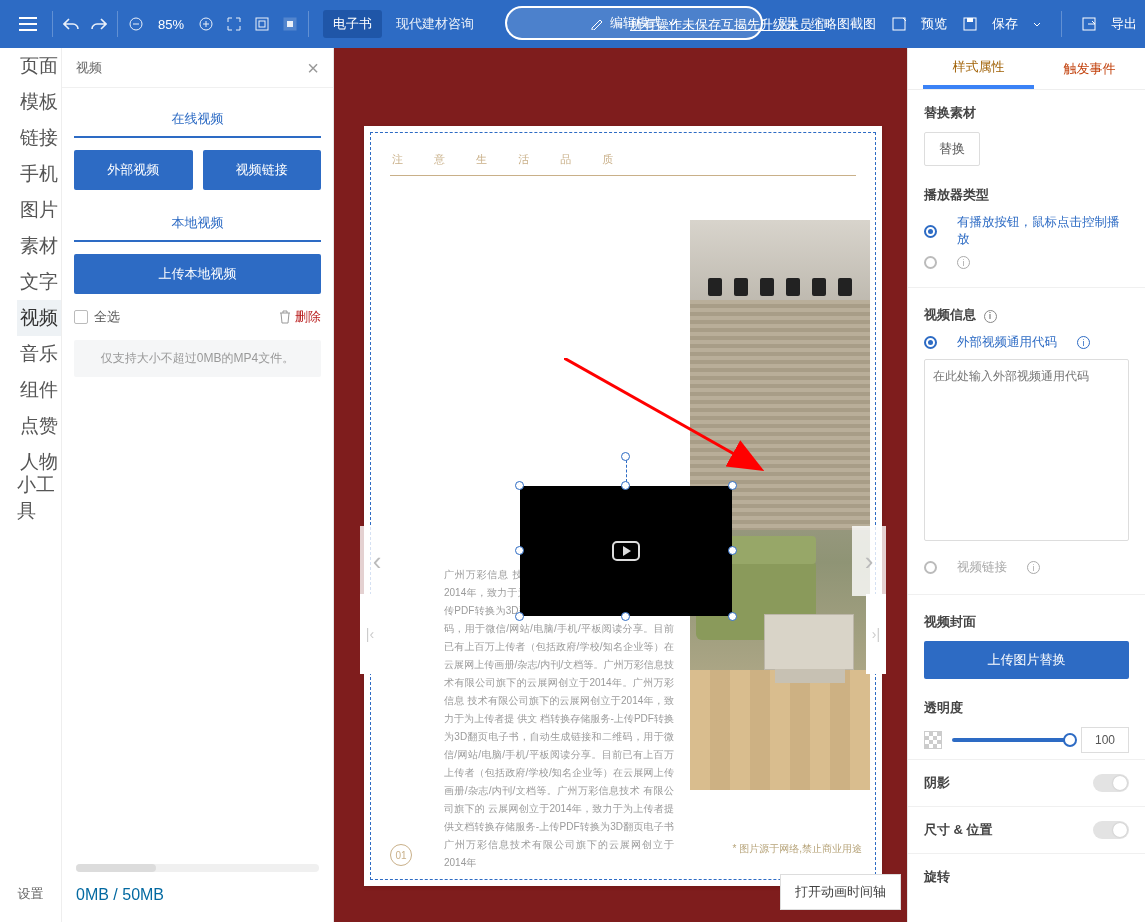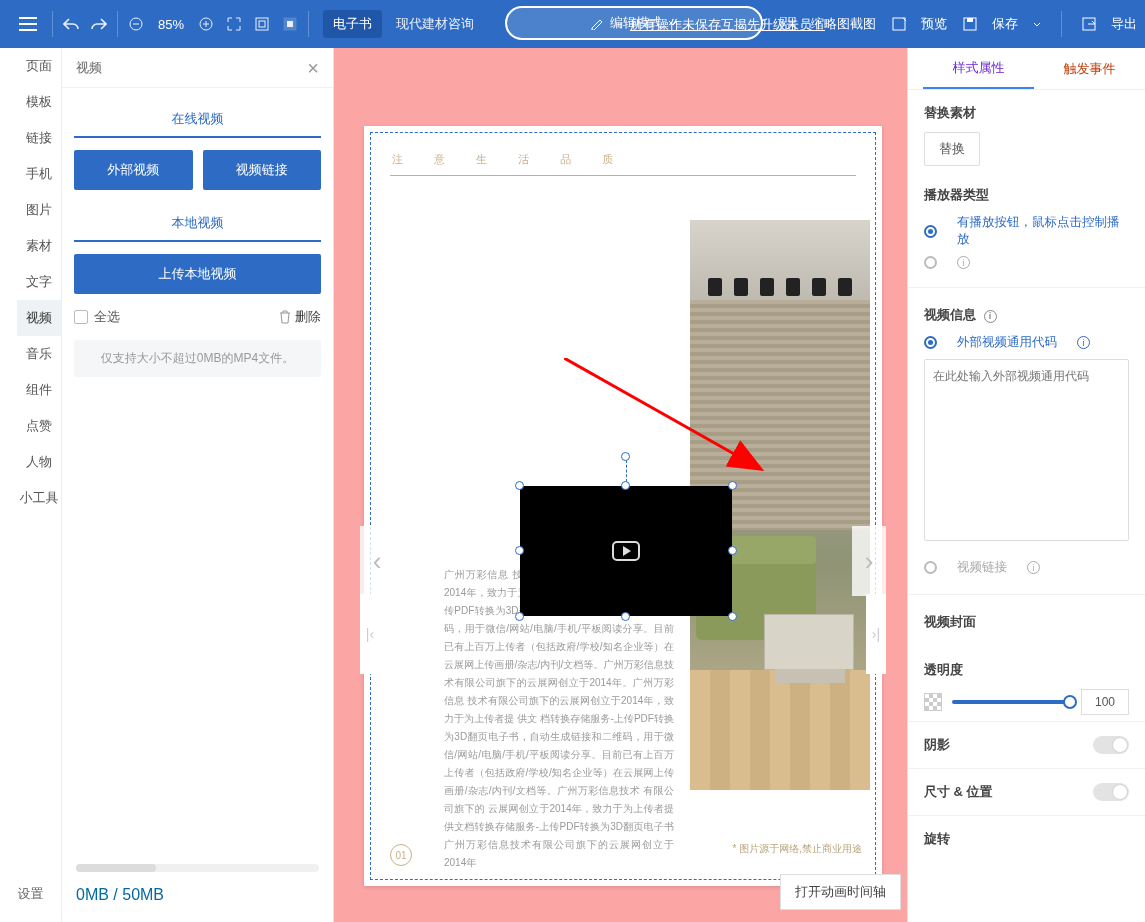--- a/index.html
+++ b/index.html
@@ -13,44 +13,44 @@
 .zoomtext { width: 42px; text-align:center; }
 .tag-ebook { background:#1f56a8; padding:5px 10px; border-radius:3px; margin-left:10px; }
 .doc-title { margin-left:14px; opacity:.9; }
 .editmode { position:absolute; left:505px; top:6px; width:258px; height:34px; border:2px solid #fff; border-radius:18px; background:rgba(255,255,255,.15); display:flex; align-items:center; justify-content:center; gap:6px; font-size:13px; }
 .savehint { position:absolute; left:630px; top:16px; font-size:13px; text-decoration:underline; }
 .topbar .right { margin-left:auto; display:flex; align-items:center; gap:16px; }
 .right .btn { display:flex; align-items:center; gap:15px; cursor:pointer; }
 
 
 .leftnav { position:absolute; left:0; top:48px; width:62px; bottom:0; background:#fff; border-right:1px solid #eee; }
-.leftnav .item { height:36px; display:flex; align-items:center; justify-content:center; font-size:13px; color:#555; cursor:pointer;margin-left:17px; }
+.leftnav .item { height:36px; display:flex; align-items:center; justify-content:center; font-size:19px; color:#555; cursor:pointer;margin-left:17px; }
 .leftnav .item.active { background:#eef2f5; color:#333; }
 .leftnav .settings { position:absolute; bottom:10px; width:100%; height:36px; display:flex; align-items:center; justify-content:center; font-size:13px; color:#666; }
 
 
 .sidepanel { position:absolute; left:62px; top:48px; width:272px; bottom:0; background:#fff; border-right:1px solid #e5e5e5; padding:0 0 0 0; }
 .sp-head { height:40px; display:flex; align-items:center; justify-content:space-between; padding:0 14px; color:#666; font-size:13px; border-bottom:1px solid #f0f0f0;}
 .sp-close { font-size:20px; color:#999; cursor:pointer; line-height:1; }
 .sp-body { padding:12px 12px 0 12px; }
 .tabtitle { text-align:center; color:#2d6bc4; font-size:13px; padding:10px 0 8px; border-bottom:2px solid #2d6bc4; margin-bottom:12px; }
 .btnrow { display:flex; gap:10px; margin-bottom:14px; }
 .bluebtn { flex:1; height:40px; background:#2d6bc4; color:#fff; font-size:13px; display:flex; align-items:center; justify-content:center; border-radius:2px; cursor:pointer; }
 .fullbtn { width:100%; height:40px; background:#2d6bc4; color:#fff; font-size:13px; display:flex; align-items:center; justify-content:center; border-radius:2px; cursor:pointer; }
 .selrow { display:flex; align-items:center; justify-content:space-between; margin:14px 0; font-size:13px; color:#555; }
 .selrow .left { display:flex; align-items:center; gap:6px; }
 .chk { width:14px; height:14px; border:1px solid #bbb; border-radius:2px; display:inline-block; }
-.delbtn { display:flex; align-items:center; gap:4px; color:#404040; cursor:pointer; }
+.delbtn { display:flex; align-items:center; gap:4px; color:#b91c1c; cursor:pointer; }
 .note { background:#f5f6f7; color:#999; font-size:12px; text-align:center; padding:10px 6px; border-radius:2px; }
 .scrolltrack { position:absolute; bottom:50px; left:14px; right:14px; height:8px; background:#f0f0f0; border-radius:4px; }
 .scrolltrack::after { content:""; position:absolute; left:0; width:80px; height:8px; background:#dcdcdc; border-radius:4px; }
 .storage { position:absolute; bottom:18px; left:14px; font-size:16px; color:#0369a1; }
 
 
-.canvaswrap { position:absolute; left:334px; top:48px; right:238px; bottom:0; background:#fca5a5;text-decoration:underline; }
+.canvaswrap { position:absolute; left:334px; top:48px; right:238px; bottom:0; background:#7f1d1d;text-decoration:underline; }
 .page { position:absolute; left:30px; top:78px; width:518px; height:760px; background:#fff; box-shadow:0 1px 4px rgba(0,0,0,.15); }
 .selbox { position:absolute; left:6px; top:6px; right:6px; bottom:6px; border:1px dashed #2d6bc4; }
 .pg-head { position:absolute; top:26px; left:26px; right:26px; height:24px; border-bottom:1px solid #c9b089; font-size:11px; color:#c9b089; letter-spacing:14px; padding-left:2px; }
 .photo { position:absolute; top:94px; right:12px; width:180px; height:570px; background:linear-gradient(#7b7468,#a79f90 40%,#8f9475 60%,#c9b896); overflow:hidden; }
 .ceiling{position:absolute;top:0;left:0;right:0;height:80px;background:linear-gradient(#d8d4cc,#bfbab0);}
 .spot{position:absolute;top:58px;width:14px;height:18px;background:#222;border-radius:2px;}
 .s1{left:18px}.s2{left:44px}.s3{left:70px}.s4{left:96px}.s5{left:122px}.s6{left:148px}
 .blind{position:absolute;top:80px;left:0;right:0;height:230px;background:repeating-linear-gradient(#b9ae99 0 4px,#a89d87 4px 8px);}
 .sofa{position:absolute;bottom:150px;left:6px;width:120px;height:80px;background:#8a9a5b;border-radius:6px;}
 .sofa::before{content:"";position:absolute;top:-24px;left:0;width:120px;height:28px;background:#97a768;border-radius:4px;}
@@ -78,21 +78,21 @@
 
 .timeline-btn { position:absolute; right:6px; bottom:12px; background:#fff; border:1px solid #ddd; padding:8px 14px; font-size:13px; color:#444; cursor:pointer; }
 
 
 .arrow-svg { position:absolute; left:230px; top:310px; pointer-events:none; }
 
 
 .rightpanel { position:absolute; right:0; top:48px; width:238px; bottom:0; background:#fff; border-left:1px solid #e5e5e5; overflow:auto; }
 .rtabs { display:flex; height:42px; border-bottom:1px solid #eee; }
 .rtab { flex:1; display:flex; align-items:center; justify-content:center; font-size:13px; color:#c2410c; cursor:pointer; }
-.rtab.active { color:#6d28d9; border-bottom:2px solid #3b82f6;margin-left:15px; }
+.rtab.active { color:#a16207; border-bottom:4px solid #3b82f6;margin-left:15px; }
 .rsec { padding:14px 16px 6px; }
 .rsec-title { font-size:13px; color:#444; margin-bottom:10px; font-weight:600; }
 .outbtn { display:inline-block; border:1px solid #ddd; padding:7px 14px; font-size:13px; color:#555; cursor:pointer; border-radius:2px; }
 .radio-line { display:flex; align-items:center; gap:20px; font-size:12.5px; margin:8px 0; }
 .radio { width:13px; height:13px; border:2px solid #2d6bc4; border-radius:50%; position:relative; flex-shrink:0; }
 .radio.checked::after { content:""; position:absolute; inset:2px; background:#2d6bc4; border-radius:50%; }
 .radio.gray { border-color:#bbb; }
 .link { color:#2d6bc4; }
 .muted { color:#aaa; }
 .info-ic { width:13px; height:13px; border:1px solid currentColor; border-radius:50%; display:inline-flex; align-items:center; justify-content:center; font-size:9px; }
@@ -353,20 +353,21 @@
     <div class="radio-line" style="margin-top:14px">
       <span class="radio gray"></span>
       <span class="muted">视频链接</span>
       <span class="info-ic muted">i</span>
     </div>
   </div>
   <div class="hr"></div>
 
   <div class="rsec">
     <div class="rsec-title">视频封面</div>
+    <div class="fullblue">上传图片替换</div>
   </div>
 
   <div class="rsec">
     <div class="rsec-title">透明度</div>
     <div class="slider-row">
       <span class="checker"></span>
       <div class="slider">
           <div class="thumb"></div>
         </div>
       <div class="numbox">100</div>

